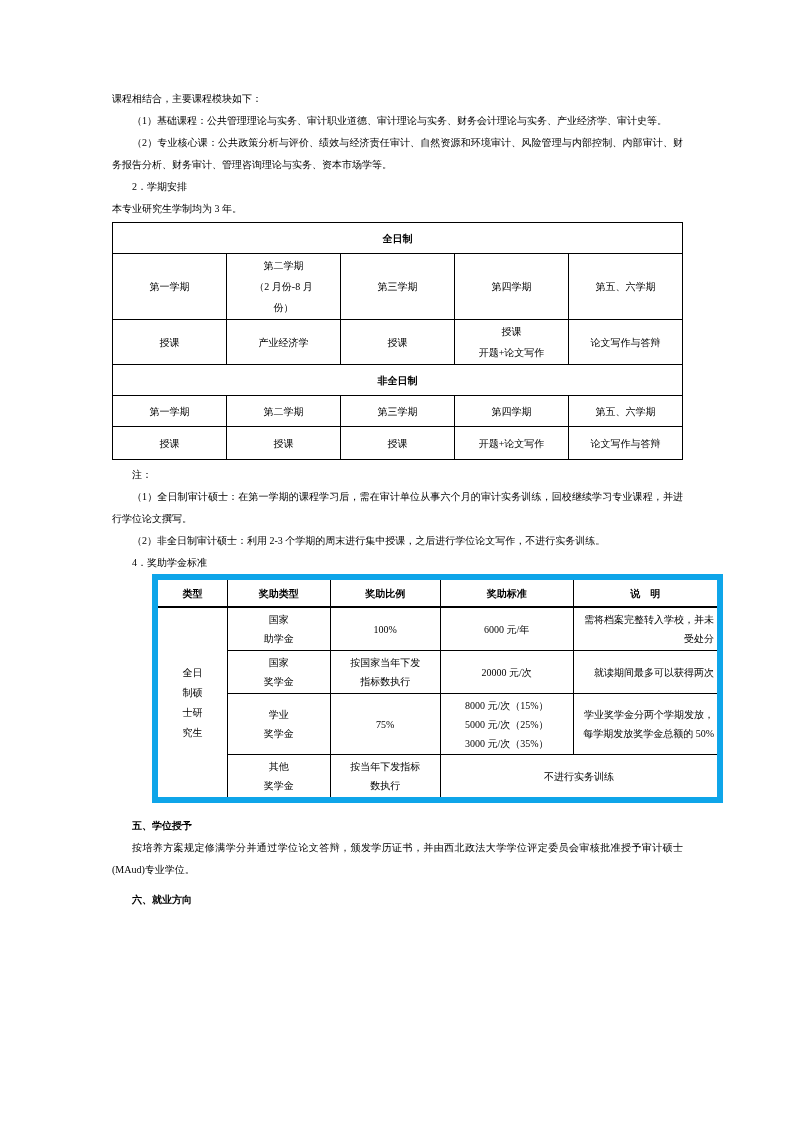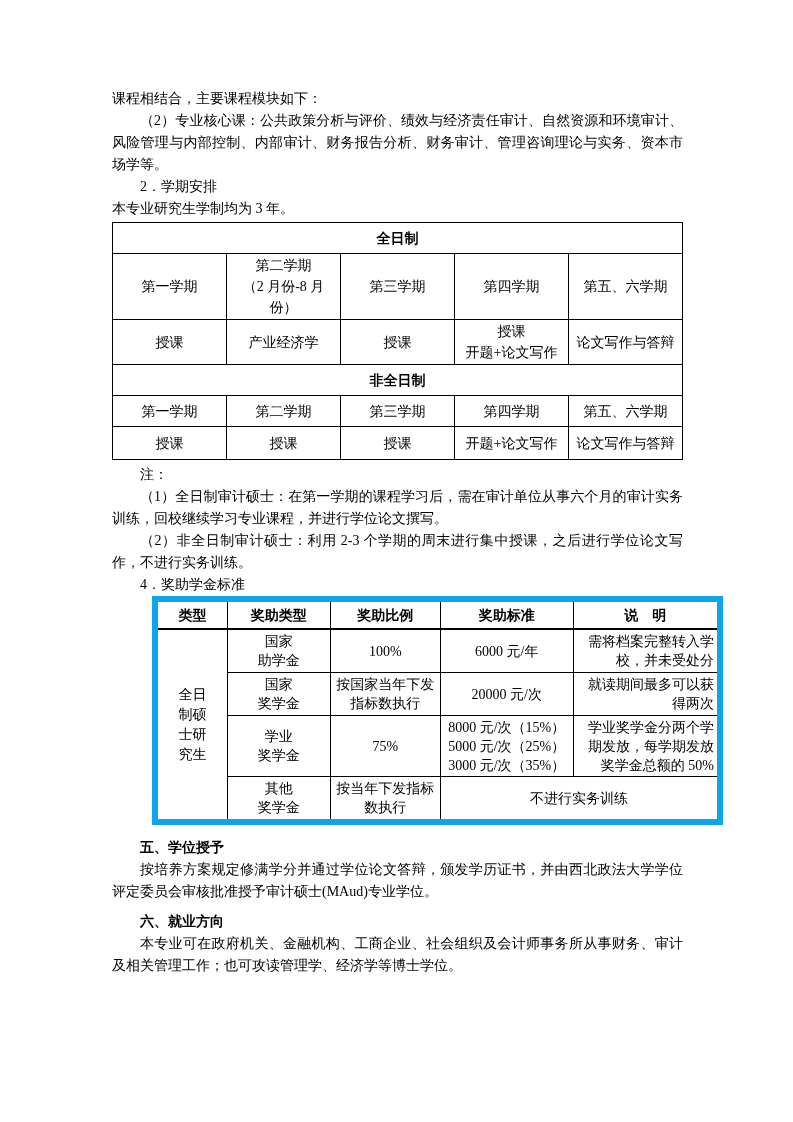--- a/index.html
+++ b/index.html
@@ -4,21 +4,21 @@
 <style>
   html,body { margin:0; padding:0; background:#ffffff; }
   .page {
     position:relative;
     width:793px; height:1122px;
     margin:0 auto;
     background:#ffffff;
     box-sizing:border-box;
     padding:88px 110px 0 112px;
     font-family:"Liberation Serif","DejaVu Serif",serif;
-    font-size:14px;
+    font-size:10px;
     line-height:22px;
     color:#000000;
     overflow:hidden;
   }
   .para { margin:0; text-align:justify; }
   .indent { text-indent:2em; }
   .heading { font-weight:bold; }
   .mt12 { margin-top:12px; }
   .mt8  { margin-top:8px; }
   .mt4  { margin-top:4px; }
@@ -57,20 +57,21 @@
   .tbl-scholarship tr:nth-child(5) td { height:40px; }
   .tbl-scholarship td.category-cell { line-height:20px; }
   .tbl-scholarship td.note-cell { text-align:right; }
 </style>
 </head>
 <body>
 
 <div class="page">
 
   <p class="para">课程相结合，主要课程模块如下：</p>
+  <p class="para indent">（1）基础课程：公共管理理论与实务、审计职业道德、审计理论与实务、财务会计理论与实务、产业经济学、审计史等。</p>
   <p class="para indent">（2）专业核心课：公共政策分析与评价、绩效与经济责任审计、自然资源和环境审计、风险管理与内部控制、内部审计、财务报告分析、财务审计、管理咨询理论与实务、资本市场学等。</p>
   <p class="para indent">2．学期安排</p>
   <p class="para">本专业研究生学制均为 3 年。</p>
 
   <table class="tbl tbl-semester">
     <colgroup>
       <col style="width:20%">
         <col style="width:20%">
         <col style="width:20%">
         <col style="width:20%">
@@ -172,15 +173,14 @@
       <td>按当年下发指标
 数执行</td>
       <td colspan="2">不进行实务训练</td>
     </tr>
   </tbody>
     </table>
 
   <p class="para indent heading mt12">五、学位授予</p>
   <p class="para indent">按培养方案规定修满学分并通过学位论文答辩，颁发学历证书，并由西北政法大学学位评定委员会审核批准授予审计硕士(MAud)专业学位。</p>
   <p class="para indent heading mt8">六、就业方向</p>
-  <p class="para indent">本专业可在政府机关、金融机构、工商企业、社会组织及会计师事务所从事财务、审计及相关管理工作；也可攻读管理学、经济学等博士学位。</p>
 
 </div>
 
 </body></html>

